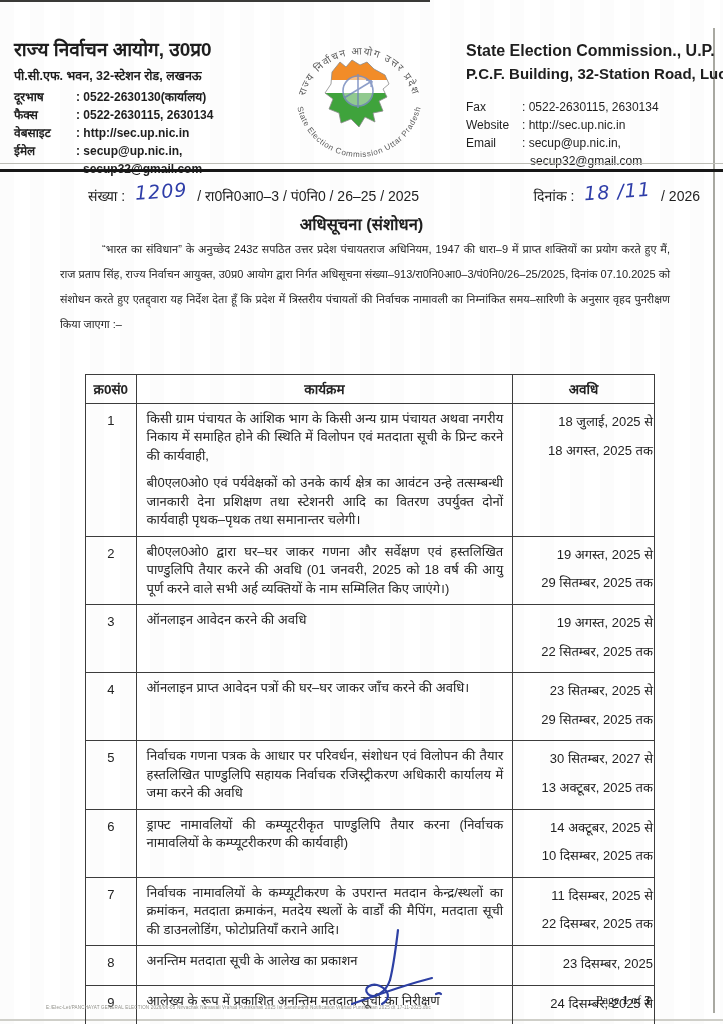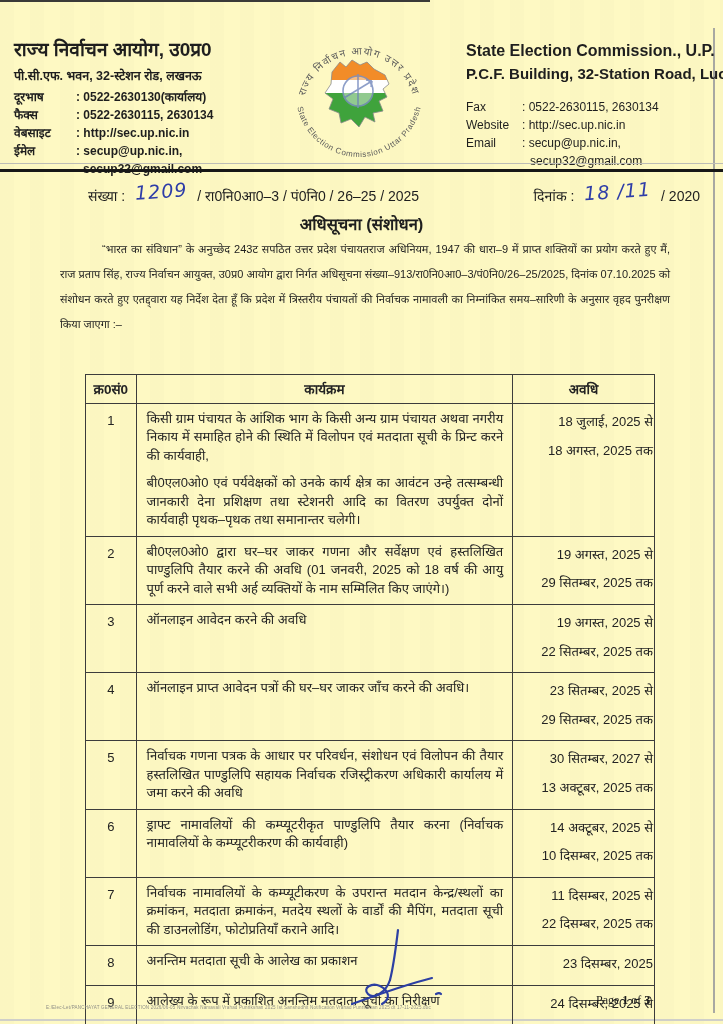--- a/index.html
+++ b/index.html
@@ -1,18 +1,18 @@
 <!DOCTYPE html>
 <html><head>
 <meta charset="utf-8">
 <style>
   html,body{margin:0;padding:0;background:#e8e8e6;}
   .page{
     position:relative;width:723px;height:1024px;margin:0 auto;
-    background:#fef9c3;overflow:hidden;color:#1e1e1e;
+    background:#ffffff;overflow:hidden;color:#1e1e1e;
     font-family:"Liberation Sans", sans-serif;
   }
   .scan-band{position:absolute;left:0;top:0;width:723px;height:1024px;pointer-events:none;
     background:repeating-linear-gradient(90deg, rgba(0,0,0,0.012) 0 14px, rgba(0,0,0,0) 14px 30px);}
   .top-sliver{position:absolute;top:0;left:0;width:430px;height:2px;background:#3a3a38;}
   .right-scanline{position:absolute;top:28px;right:8px;width:2px;height:985px;background:#a9a9a2;}
   .bottom-line{position:absolute;bottom:3px;left:0;width:723px;height:2px;background:#cfcfc9;}
 
   
   .hdr-left{position:absolute;left:14px;top:36px;width:258px;}
@@ -152,21 +152,21 @@
 
   <div class="refline">
     <span>
       <span>संख्या :</span>
       <span class="hand">1209</span>
       <span>/ रा0नि0आ0–3 / पं0नि0 / 26–25 / 2025</span>
     </span>
     <span>
       <span>दिनांक :</span>
       <span class="hand">18 /11</span>
-      <span>/ 2020</span>
+      <span>/ 2026</span>
     </span>
   </div>
 
   <div class="doc-title">अधिसूचना (संशोधन)</div>
 
   <div class="bodytext">“भारत का संविधान” के अनुच्छेद 243ट सपठित उत्तर प्रदेश पंचायतराज अधिनियम, 1947 की धारा–9 में प्राप्त शक्तियों का प्रयोग करते हुए मैं, राज प्रताप सिंह, राज्य निर्वाचन आयुक्त, उ0प्र0 आयोग द्वारा निर्गत अधिसूचना संख्या–913/रा0नि0आ0–3/पं0नि0/26–25/2025, दिनांक 07.10.2025 को संशोधन करते हुए एतद्द्वारा यह निर्देश देता हूँ कि प्रदेश में त्रिस्तरीय पंचायतों की निर्वाचक नामावली का निम्नांकित समय–सारिणी के अनुसार वृहद पुनरीक्षण किया जाएगा :–</div>
 
   <table class="sched">
     <thead>
       <tr>

